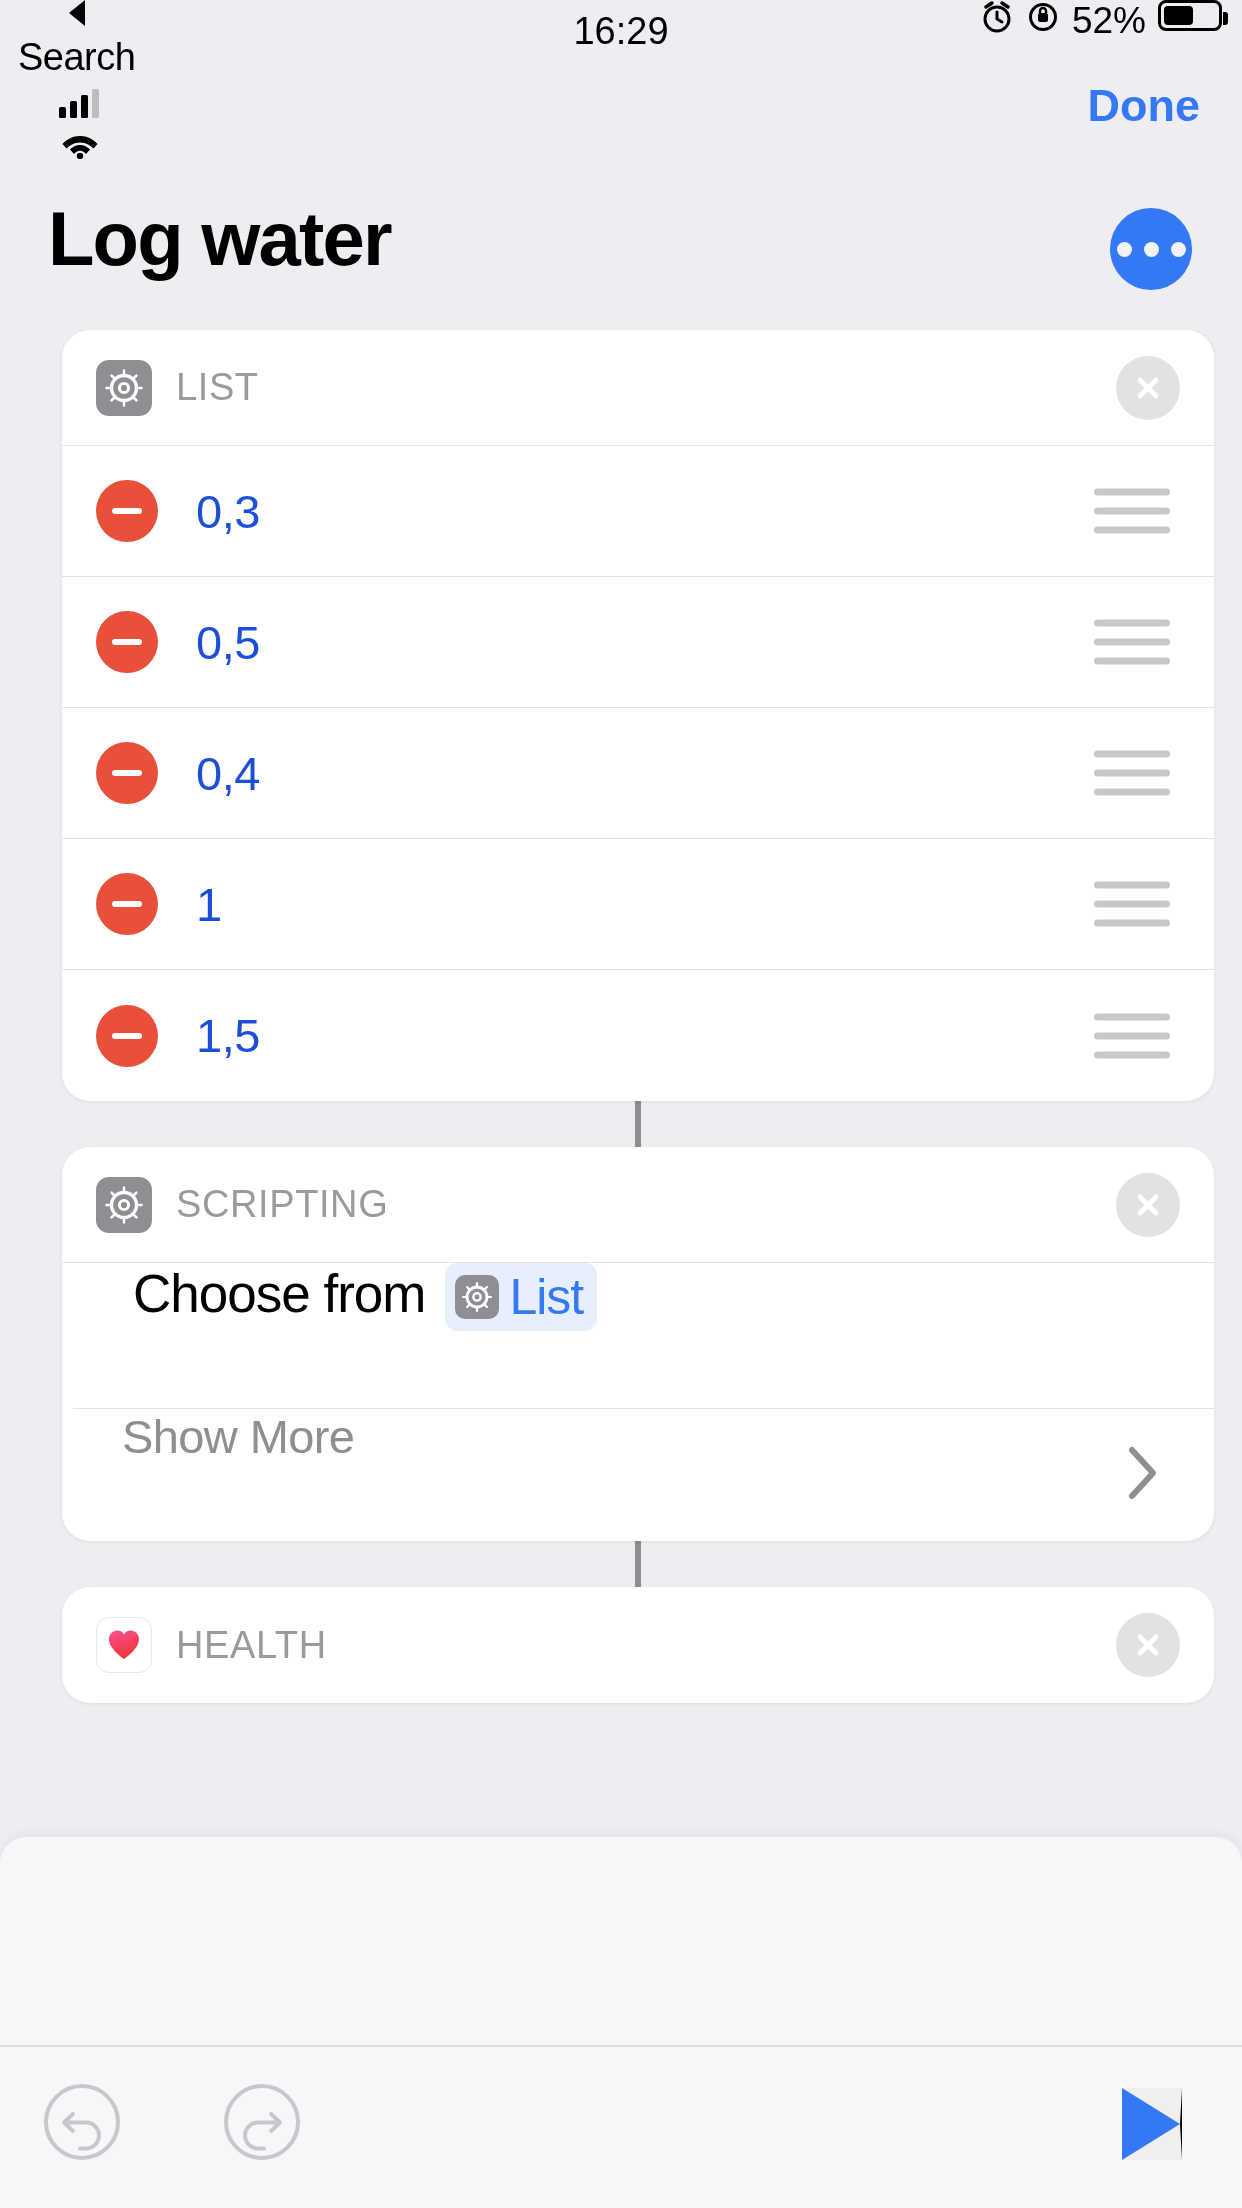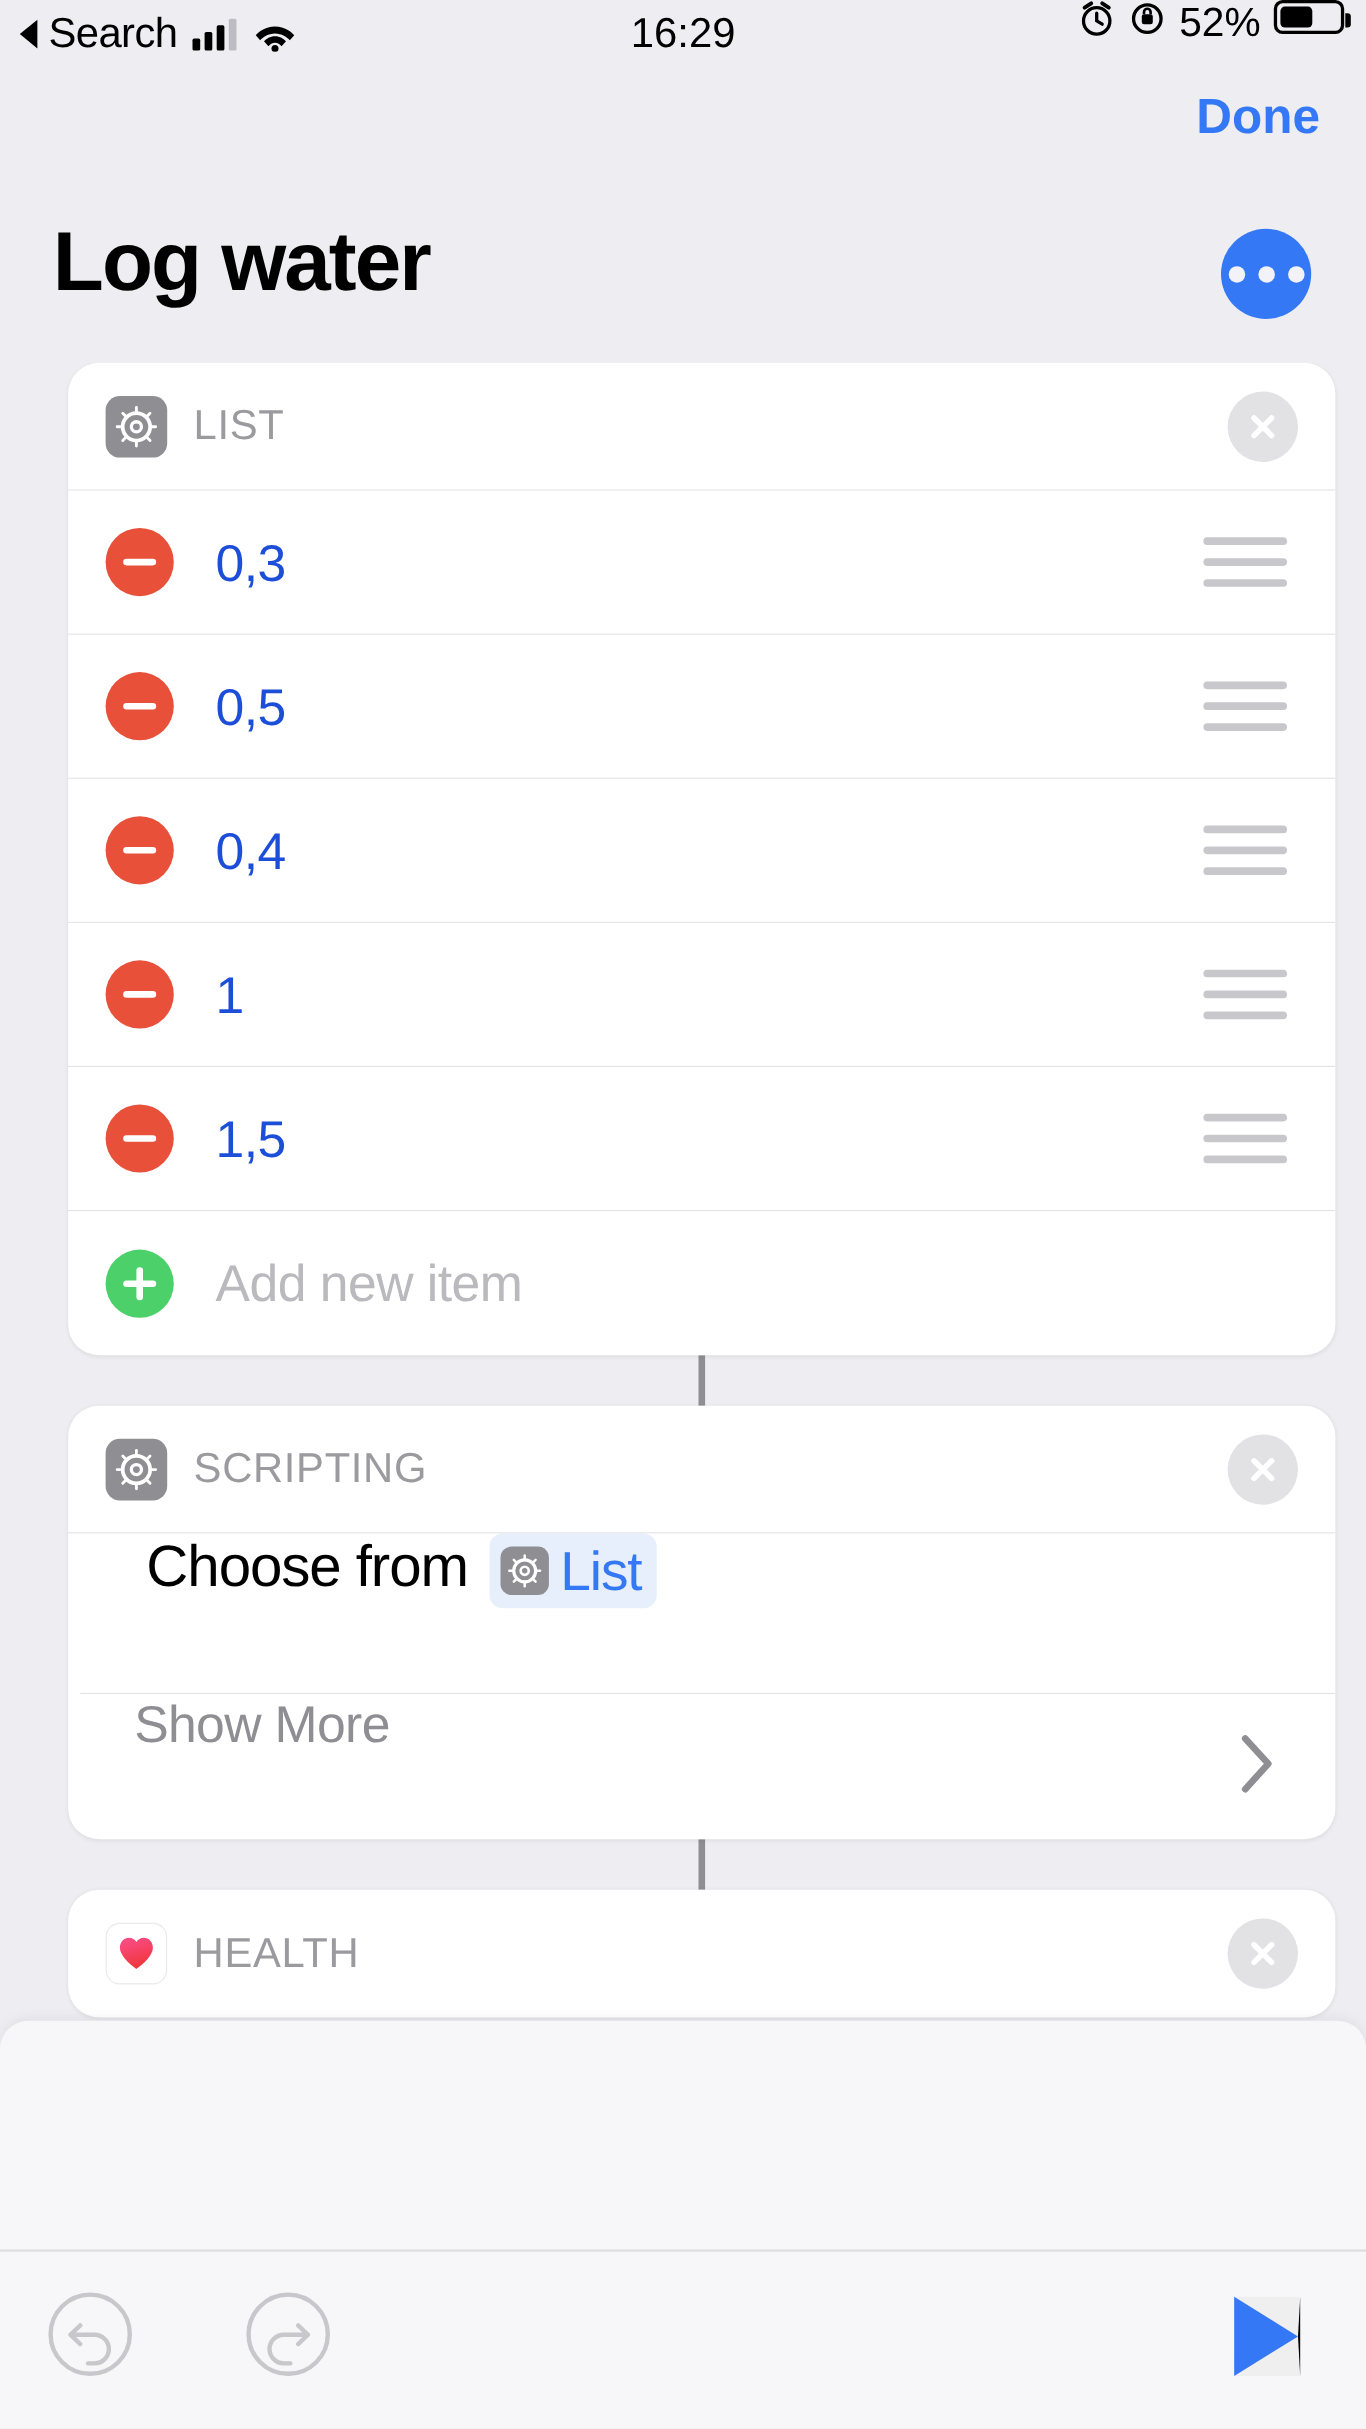--- a/index.html
+++ b/index.html
@@ -16,21 +16,21 @@
   }
 
   
   .statusbar {
     position:absolute; top:0; left:0; width:1242px; height:62px;
     display:flex; align-items:center;
     color:#000;
   }
   .sb-left {
     position:absolute; left:18px; top:0; height:62px;
-    display:flex; align-items:center; gap:10px;
+    display:flex; align-items:center; gap:10px;flex-direction:column;
   }
   .sb-back-tri {
     width:0; height:0;
     border-top:13px solid transparent;
     border-bottom:13px solid transparent;
     border-right:16px solid #000;
   }
   .sb-carrier { font-size:38px; font-weight:500; letter-spacing:-0.5px; }
   .sb-bars { display:flex; align-items:flex-end; gap:4px; height:30px; margin-left:4px;}
   .sb-bars i { display:block; width:7px; background:#000; border-radius:1.5px; }
@@ -355,27 +355,20 @@
             <span class="bar-h"></span>
           </button>
         <span class="row-value">1,5</span>
         <span class="drag-handle">
             <i></i>
             <i></i>
             <i></i>
           </span>
       </div>
 
-      <div class="list-row">
-        <button class="row-circle plus">
-            <span class="bar-h"></span>
-            <span class="bar-v"></span>
-          </button>
-        <span class="row-value placeholder">Add new item</span>
-      </div>
     </div>
 
     <div class="connector"></div>
 
     <div class="card">
       <div class="card-head">
         <span class="cat-icon">
           <svg width="40" height="40" viewBox="0 0 40 40">
             <g fill="#fff">
               <circle cx="20" cy="20" r="12.5" fill="none" stroke="#fff" stroke-width="3.4"></circle>

